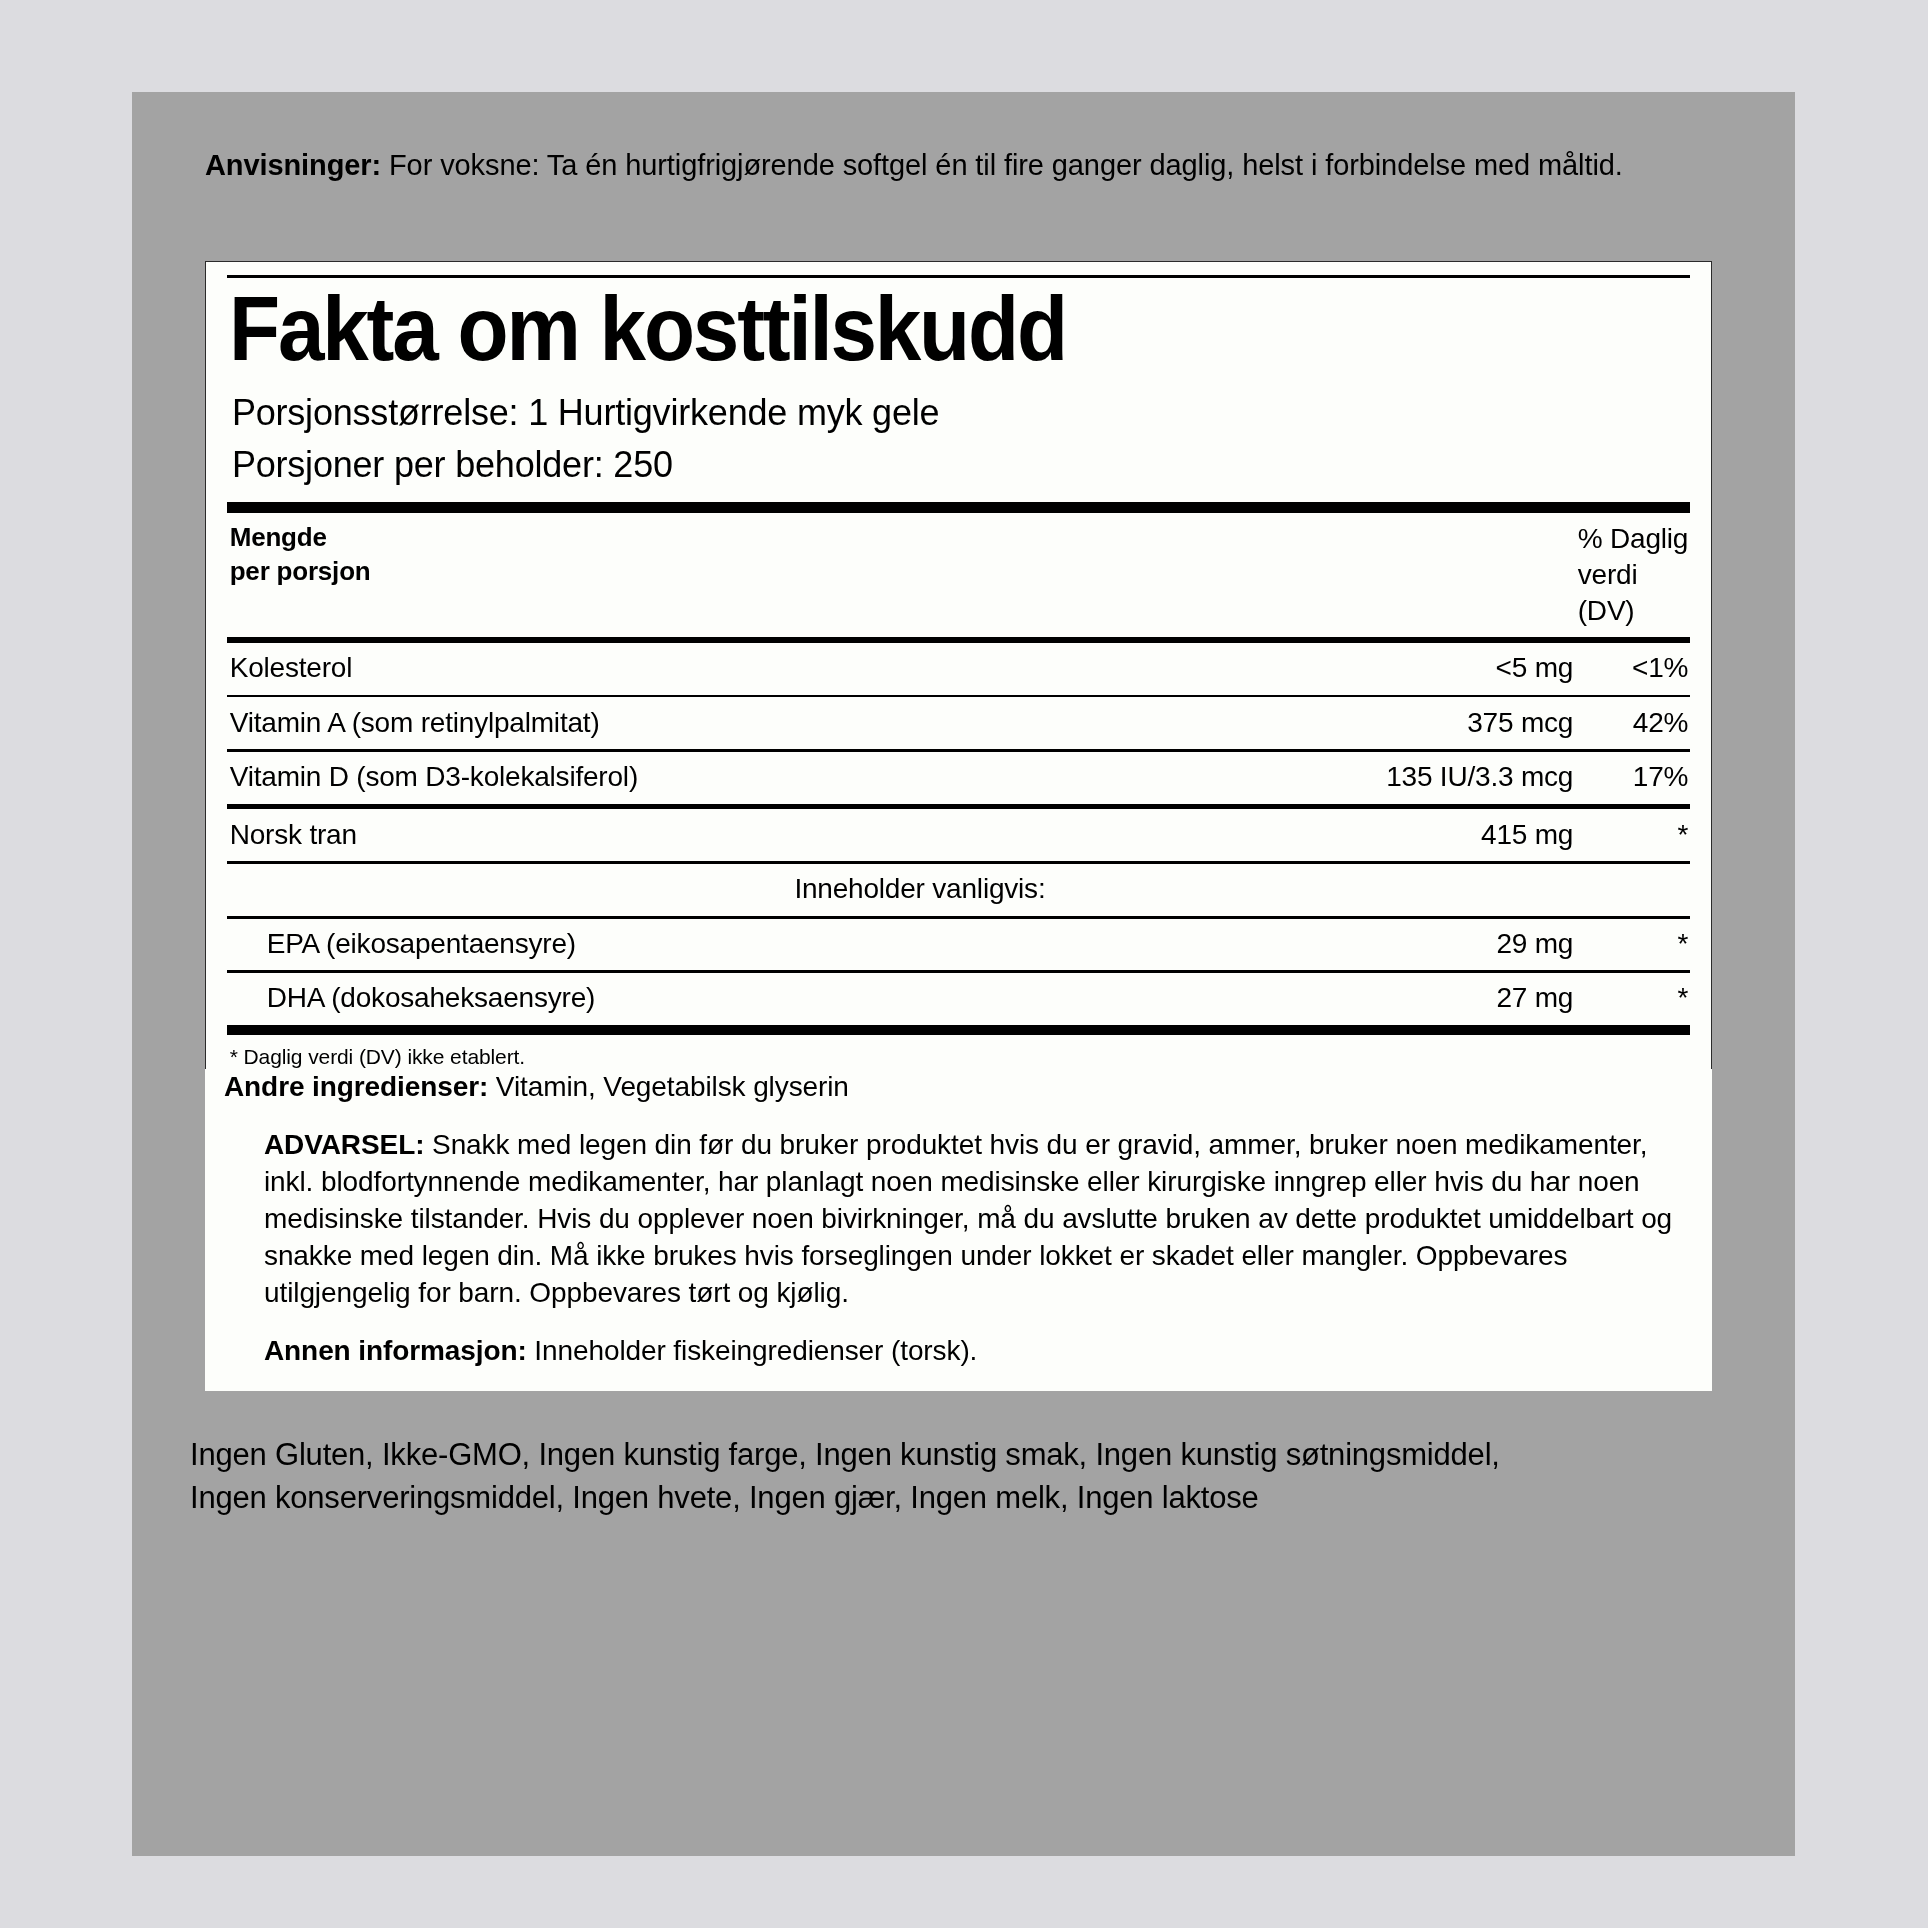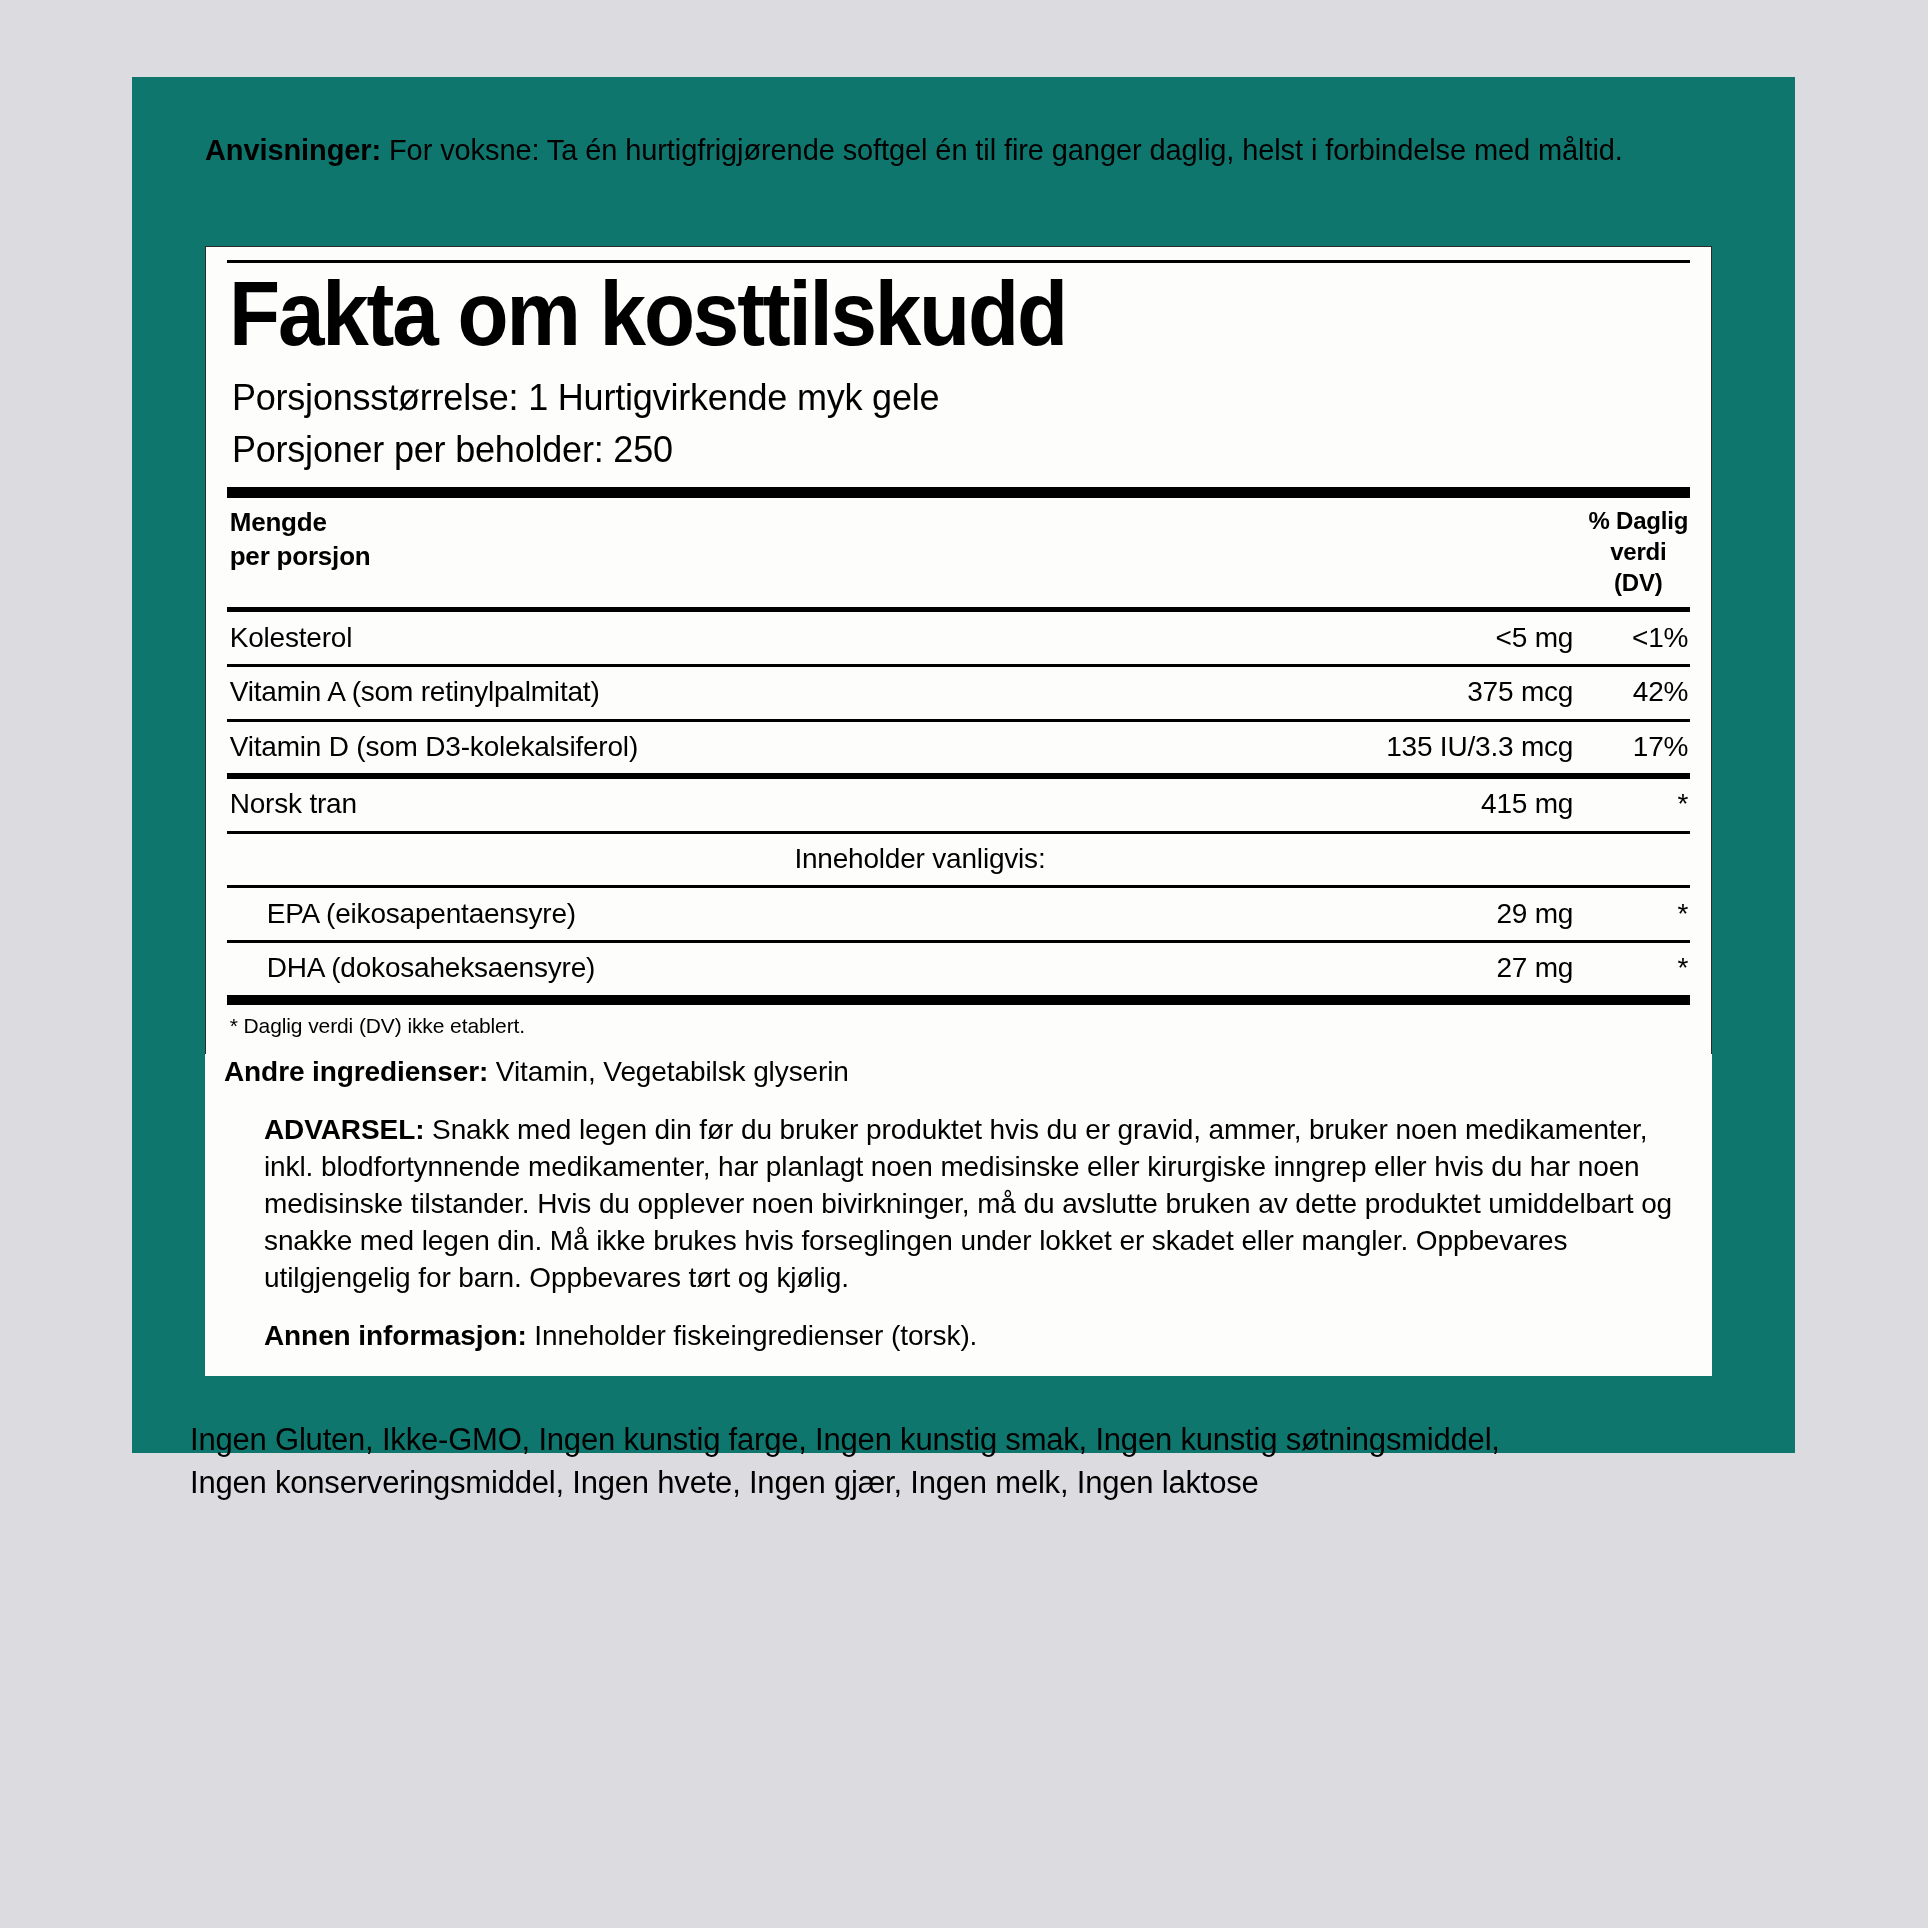--- a/index.html
+++ b/index.html
@@ -11,24 +11,24 @@
     height: 1928px;
     background: #dcdce0;
     font-family: "Liberation Sans", sans-serif;
     overflow: hidden;
   }
 
   
   .panel {
     position: absolute;
     left: 132px;
-    top: 77px;
+    top: 92px;
     width: 1663px;
-    height: 1376px;
-    background: #0f766e;
+    height: 1764px;
+    background: #a3a3a3;
     box-sizing: border-box;
   }
 
   
   .directions {
     position: absolute;
     left: 73px;
     top: 55px;
     width: 1507px;
     font-size: 29px;
@@ -90,24 +90,24 @@
     align-items: flex-start;
     padding: 8.5px 1.9px 8.5px 2.8px;
   }
   .hdr-left {
     font-size: 26px;
     font-weight: bold;
     line-height: 1.28;
     letter-spacing: -0.2px;
   }
   .hdr-right {
-    font-size: 24px;
-    font-weight: bold;
+    font-size: 28px;
+    font-weight: normal;
     line-height: 1.28;
-    text-align: center;
+    text-align: left;
     letter-spacing: -0.2px;
   }
 
   
   .nrow {
     display: flex;
     align-items: baseline;
     font-size: 28px;
     padding: 9.4px 1.9px 10.4px 2.8px;
     letter-spacing: -0.2px;

